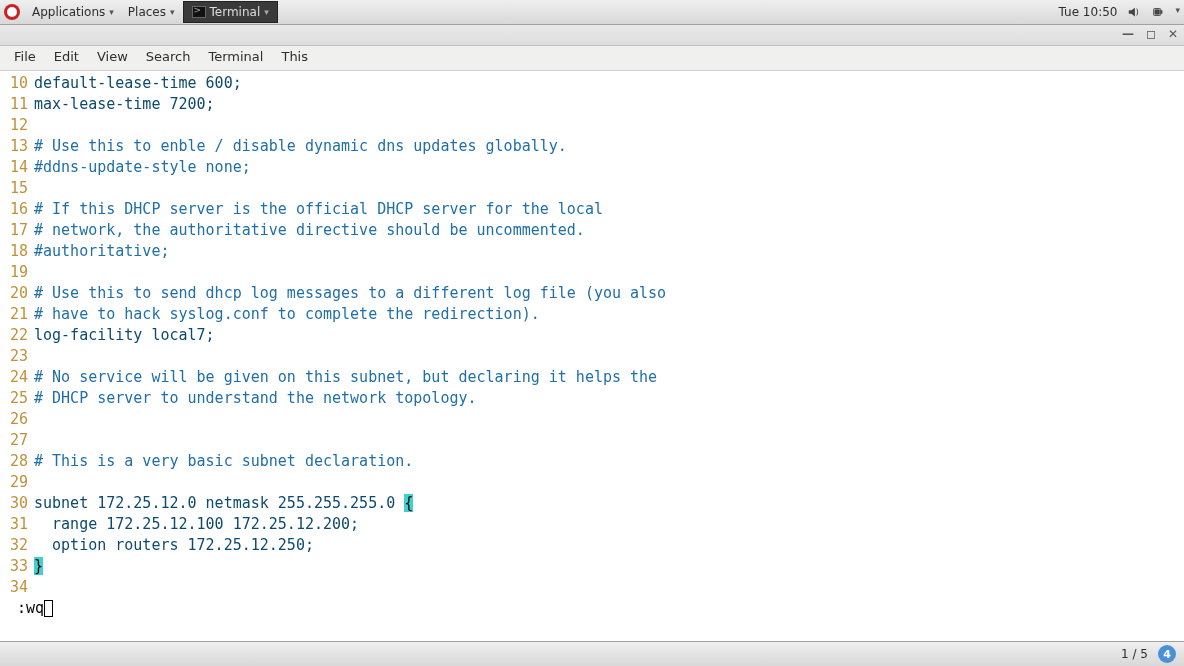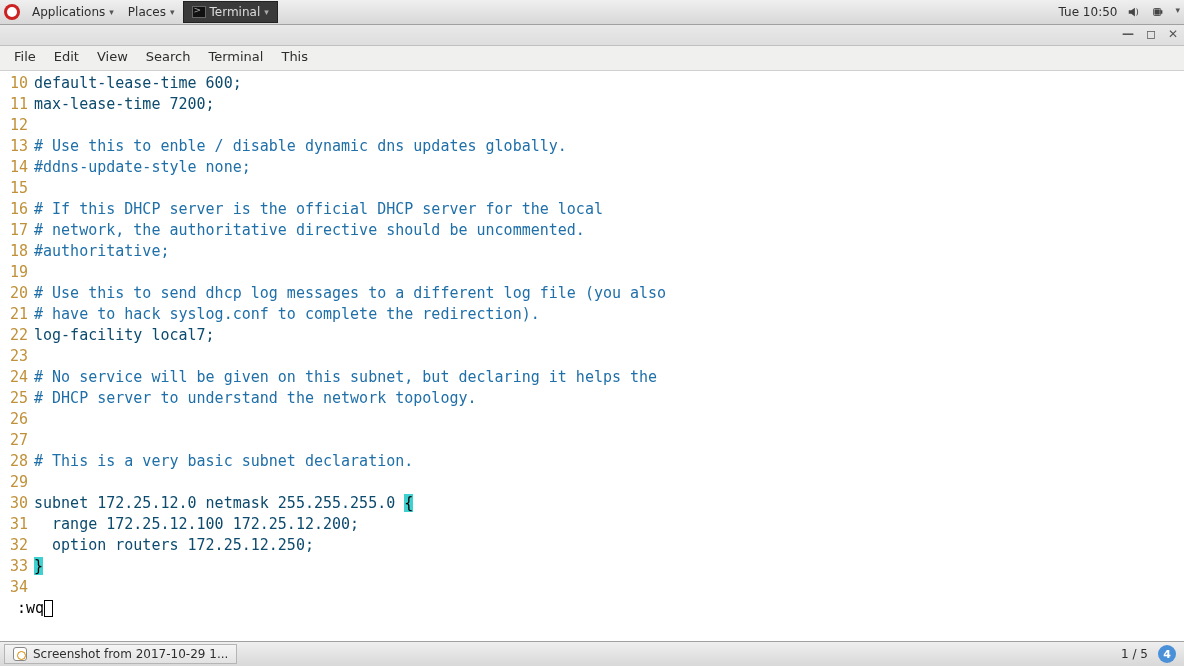--- a/index.html
+++ b/index.html
@@ -184,21 +184,17 @@
   <span>Edit</span>
   <span>View</span>
   <span>Search</span>
   <span>Terminal</span>
   <span>This</span>
 </div>
 
 <div class="terminal" id="term"><div class="code-line"><span class="lineno">10</span><span class="code"><span class="black">default-lease-time 600;</span></span></div><div class="code-line"><span class="lineno">11</span><span class="code"><span class="black">max-lease-time 7200;</span></span></div><div class="code-line"><span class="lineno">12</span><span class="code"></span></div><div class="code-line"><span class="lineno">13</span><span class="code"><span class="blue"># Use this to enble / disable dynamic dns updates globally.</span></span></div><div class="code-line"><span class="lineno">14</span><span class="code"><span class="blue">#ddns-update-style none;</span></span></div><div class="code-line"><span class="lineno">15</span><span class="code"></span></div><div class="code-line"><span class="lineno">16</span><span class="code"><span class="blue"># If this DHCP server is the official DHCP server for the local</span></span></div><div class="code-line"><span class="lineno">17</span><span class="code"><span class="blue"># network, the authoritative directive should be uncommented.</span></span></div><div class="code-line"><span class="lineno">18</span><span class="code"><span class="blue">#authoritative;</span></span></div><div class="code-line"><span class="lineno">19</span><span class="code"></span></div><div class="code-line"><span class="lineno">20</span><span class="code"><span class="blue"># Use this to send dhcp log messages to a different log file (you also</span></span></div><div class="code-line"><span class="lineno">21</span><span class="code"><span class="blue"># have to hack syslog.conf to complete the redirection).</span></span></div><div class="code-line"><span class="lineno">22</span><span class="code"><span class="black">log-facility local7;</span></span></div><div class="code-line"><span class="lineno">23</span><span class="code"></span></div><div class="code-line"><span class="lineno">24</span><span class="code"><span class="blue"># No service will be given on this subnet, but declaring it helps the</span></span></div><div class="code-line"><span class="lineno">25</span><span class="code"><span class="blue"># DHCP server to understand the network topology.</span></span></div><div class="code-line"><span class="lineno">26</span><span class="code"></span></div><div class="code-line"><span class="lineno">27</span><span class="code"></span></div><div class="code-line"><span class="lineno">28</span><span class="code"><span class="blue"># This is a very basic subnet declaration.</span></span></div><div class="code-line"><span class="lineno">29</span><span class="code"></span></div><div class="code-line"><span class="lineno">30</span><span class="code"><span class="black">subnet 172.25.12.0 netmask 255.255.255.0 </span><span class="brace-hl">{</span></span></div><div class="code-line"><span class="lineno">31</span><span class="code"><span class="black">  range 172.25.12.100 172.25.12.200;</span></span></div><div class="code-line"><span class="lineno">32</span><span class="code"><span class="black">  option routers 172.25.12.250;</span></span></div><div class="code-line"><span class="lineno">33</span><span class="code"><span class="brace-hl">}</span></span></div><div class="code-line"><span class="lineno">34</span><span class="code"></span></div><div class="cmdline"><span>:wq</span><span class="cursor-block"></span></div></div>
 
 <div class="bottom-panel">
-  <div class="task-btn">
-    <span class="tb-icon tb-eye"></span>
-    <span>Screenshot from 2017-10-29 1...</span>
-  </div>
   <div class="bp-right">
     <span>1 / 5</span>
     <span class="ws-num">4</span>
   </div>
 </div>
 
 </body></html>

